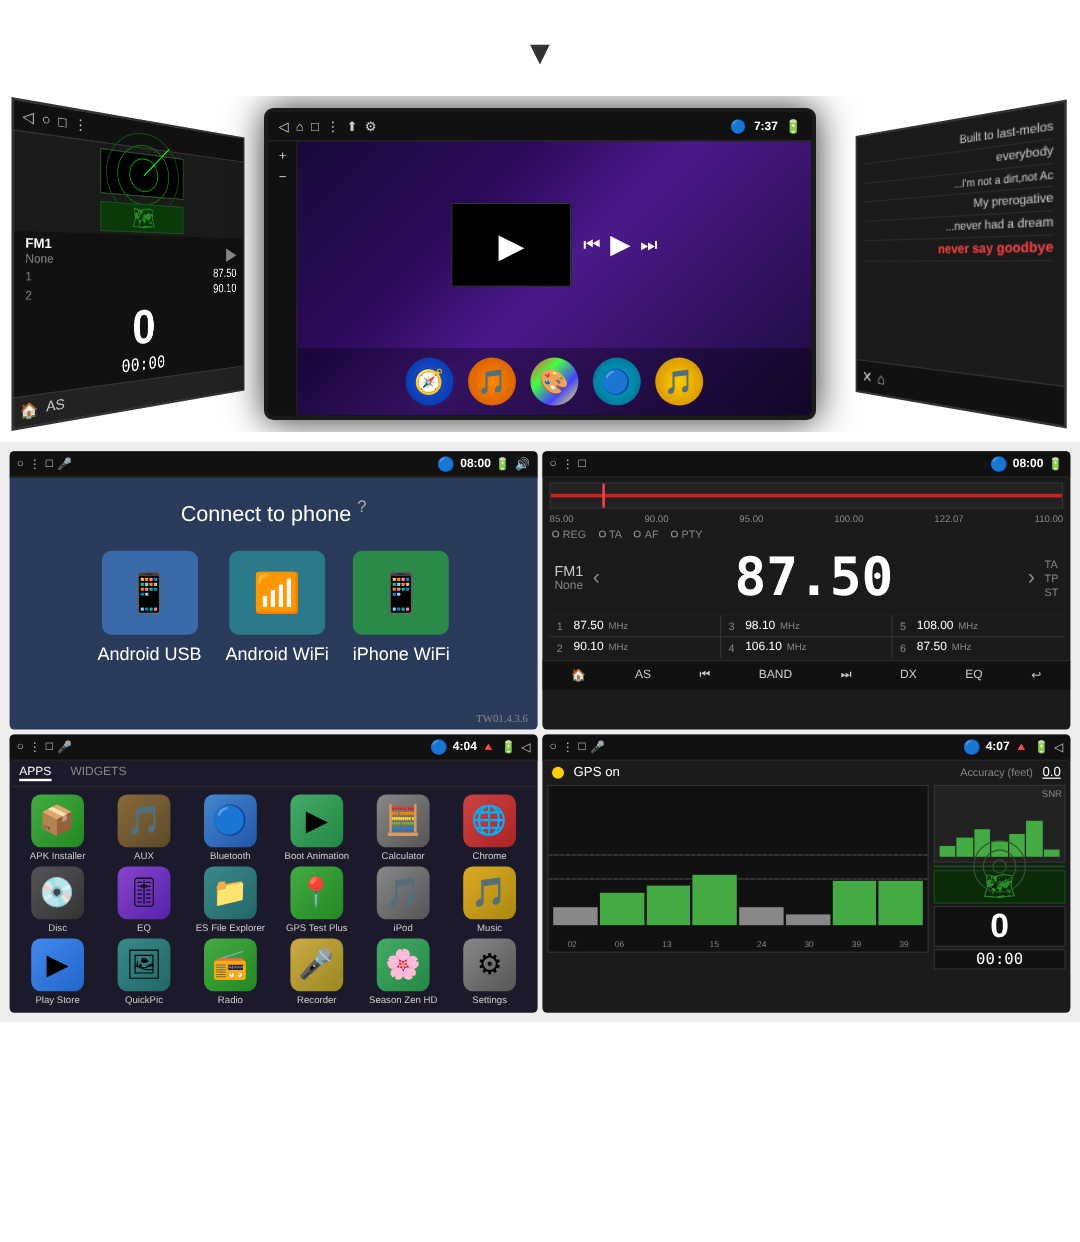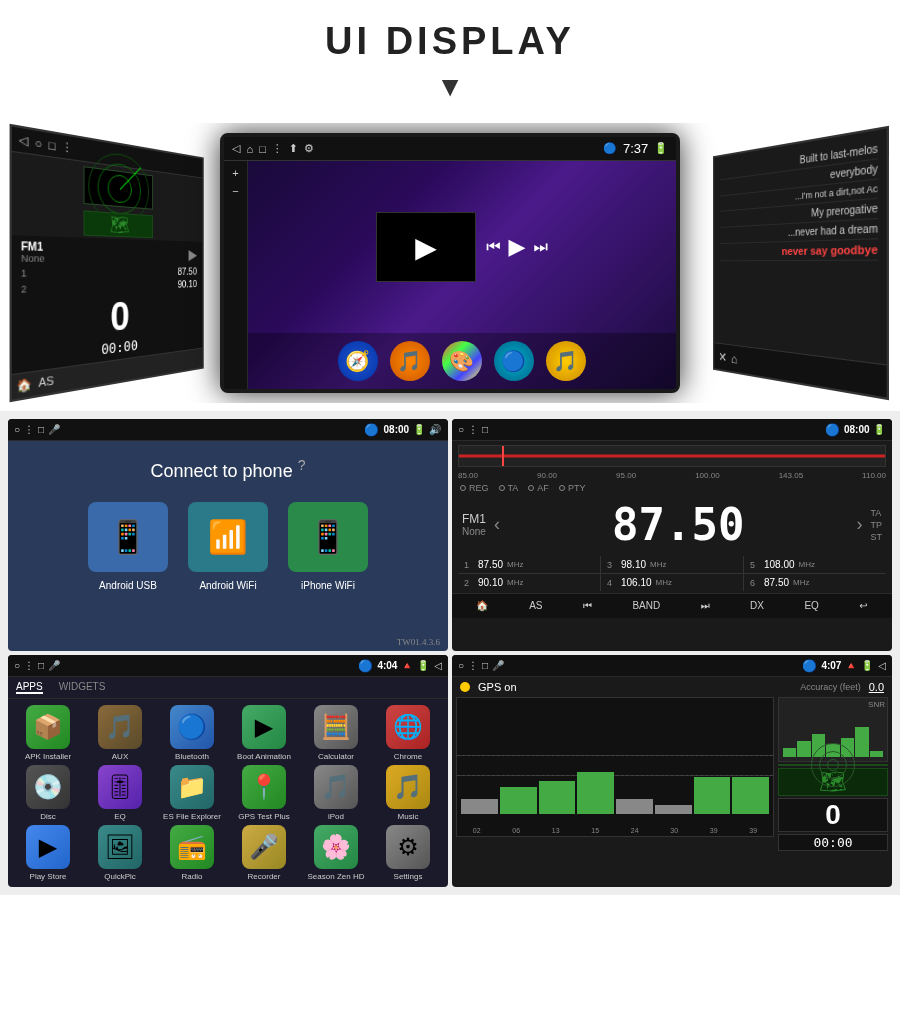--- a/index.html
+++ b/index.html
@@ -163,21 +163,21 @@
       height: 24px;
       display: flex;
       align-items: center;
       justify-content: space-between;
       padding: 0 8px;
       border-bottom: 1px solid #333;
     }
     .status-left { display: flex; gap: 6px; align-items: center; }
     .status-right { display: flex; gap: 6px; align-items: center; color: #ccc; font-size: 10px; }
     .status-icon { color: #ccc; font-size: 11px; }
-    .status-time { color: #fff; font-size: 13px; font-weight: normal; }
+    .status-time { color: #fff; font-size: 10px; font-weight: bold; }
 
     .unit-main {
       display: flex;
       height: calc(100% - 24px);
     }
     .unit-left-bar {
       width: 24px;
       background: #111;
       display: flex;
       flex-direction: column;
@@ -341,21 +341,21 @@
       height: 70px;
       border-radius: 8px;
       display: flex;
       align-items: center;
       justify-content: center;
       font-size: 32px;
     }
     .cib-blue { background: #3a6aaa; }
     .cib-teal { background: #2a7a8a; }
     .cib-green { background: #2a8a4a; }
-    .connect-label { color: #fff; font-size: 10px; text-align: center; }
+    .connect-label { color: #fff; font-size: 15px; text-align: center; }
     .panel-version {
       position: absolute;
       bottom: 4px;
       right: 8px;
       color: #888;
       font-size: 9px;
       font-family: Liberation Serif, serif;
     }
 
     
@@ -643,21 +643,20 @@
       right: 0;
       height: 1px;
       background: #333;
       border-top: 1px dashed #444;
     }
   </style>
 </head>
 <body>
 
 <div class="top-section">
-  <div class="ui-display-title">UI DISPLAY</div>
   <span class="down-arrow">▼</span>
 </div>
 
 <div class="car-display-section">
 
   <div class="left-panel">
     <div class="left-panel-top">
       <div class="lp-nav-row">
         <span class="lp-icon">◁</span>
         <span class="lp-icon">○</span>
@@ -811,21 +810,21 @@
     </div>
     <div class="radio-freq-bar">
       <div class="freq-track"></div>
       <div class="freq-needle"></div>
     </div>
     <div class="freq-labels">
       <span class="freq-label">85.00</span>
       <span class="freq-label">90.00</span>
       <span class="freq-label">95.00</span>
       <span class="freq-label">100.00</span>
-      <span class="freq-label">143.05</span>
+      <span class="freq-label">122.07</span>
       <span class="freq-label">110.00</span>
     </div>
     <div class="radio-options-row">
       <div class="radio-opt"><span class="radio-dot"></span>REG</div>
       <div class="radio-opt"><span class="radio-dot"></span>TA</div>
       <div class="radio-opt"><span class="radio-dot"></span>AF</div>
       <div class="radio-opt"><span class="radio-dot"></span>PTY</div>
     </div>
     <div class="radio-main-display">
       <div>

